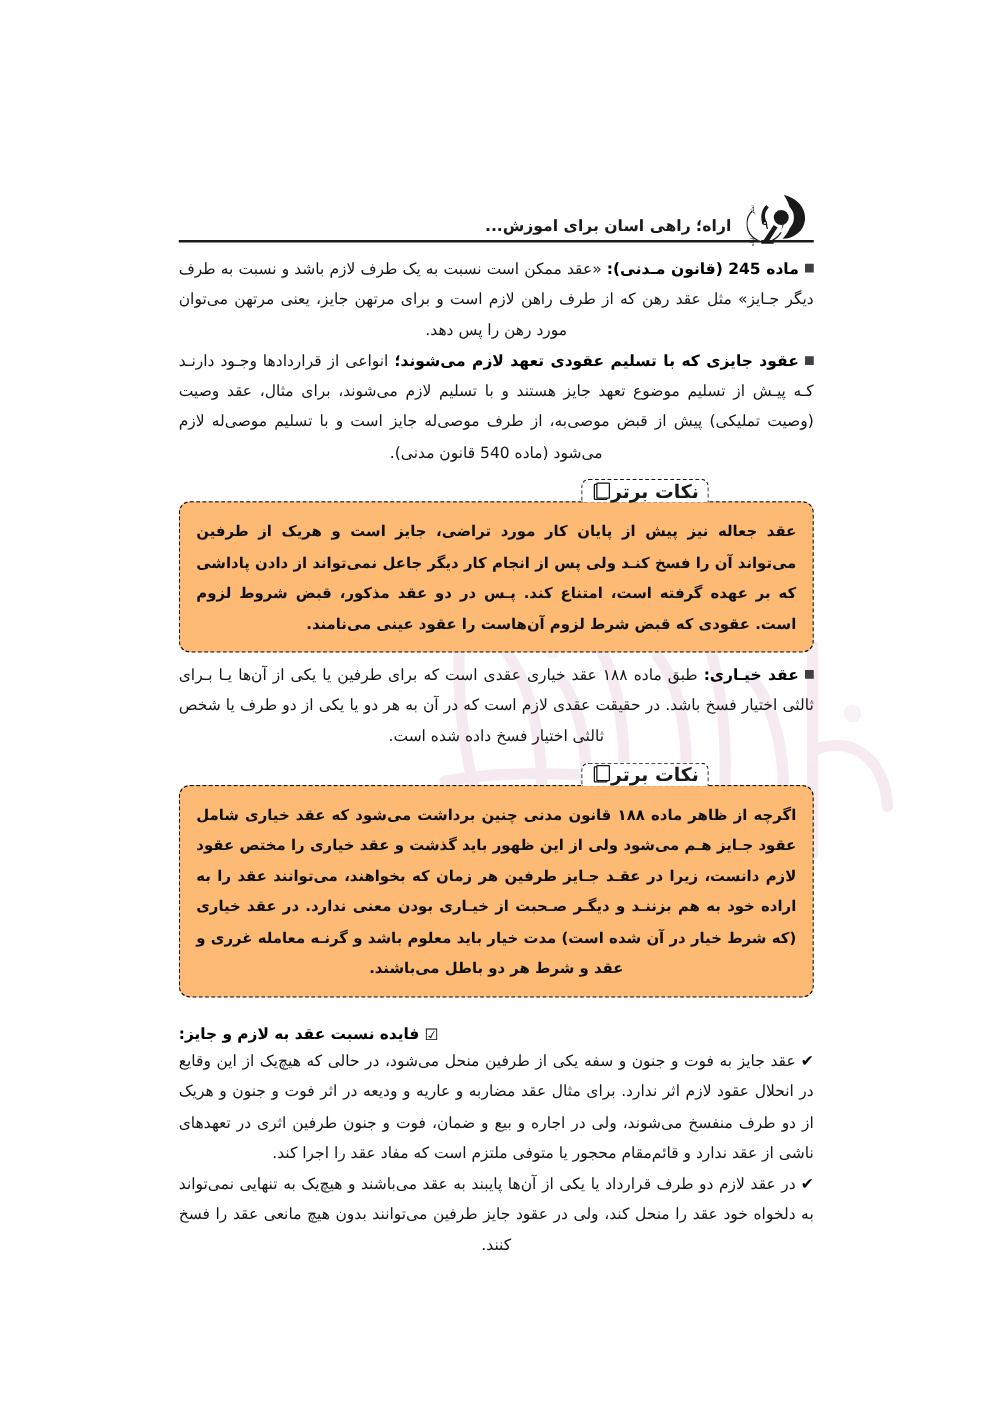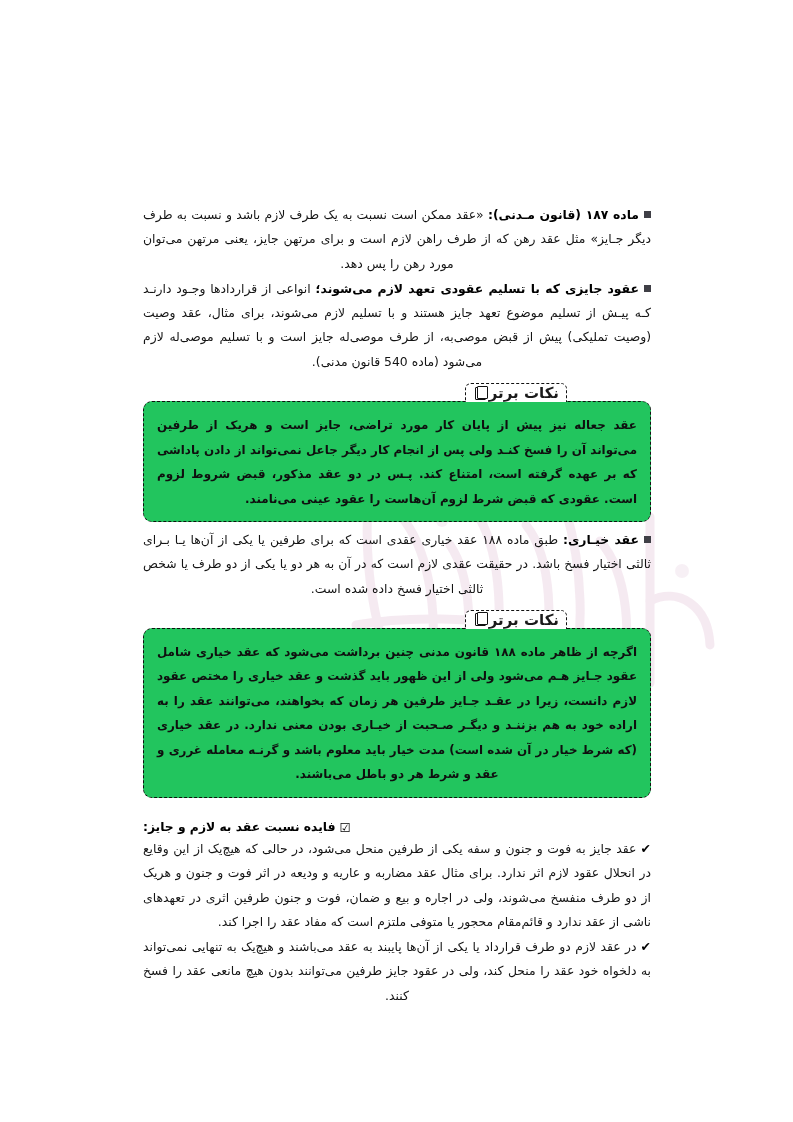--- a/index.html
+++ b/index.html
@@ -170,21 +170,21 @@
     top: -2px;
     width: 9px;
     height: 11px;
     border: 1.4px solid #111;
     border-radius: 1px;
     background: #fff;
   }
   .tipbox {
     border: 1.4px dashed #111;
     border-radius: 9px;
-    background: #22c55e;
+    background: #fdba74;
     padding: 11px 13px 10px 13px;
     box-sizing: border-box;
     position: relative;
   }
   .tipbox p {
     margin: 0;
     font-size: 11.9px;
     line-height: 24.5px;
     font-weight: bold;
     color: #0f0f0f;
@@ -224,26 +224,47 @@
     <g fill="#e8cfe0">
       <circle cx="352" cy="96" r="7"></circle>
       <circle cx="112" cy="46" r="6"></circle>
       <circle cx="214" cy="34" r="6"></circle>
     </g>
   </svg>
 </div>
 
 <div class="page">
 
+  <div class="header">
+    <div class="header-rule"></div>
+    <div class="header-title">اراه؛ راهی اسان برای اموزش...</div>
+    <div class="header-pagenum">٩</div>
+    <div class="header-logo">
+      <svg viewBox="0 0 56 48" xmlns="http://www.w3.org/2000/svg" aria-hidden="true">
+        <g fill="#1a1a1a">
+          <path d="M30 6 C 40 8, 48 16, 47 26 C 46 35, 38 41, 29 41 C 33 37, 36 32, 36 25 C 36 17, 33 10, 30 6 Z"></path>
+          <path d="M28 12 C 35 14, 39 19, 38 26 C 37 32, 32 36, 26 36 C 30 32, 31 29, 31 25 C 31 20, 30 15, 28 12 Z" fill="#ffffff"></path>
+          <circle cx="28" cy="24" r="6"></circle>
+          <path d="M22 30 L 14 42 L 18 43 L 25 32 Z"></path>
+          <path d="M12 42 L 22 42 L 22 45 L 12 45 Z"></path>
+          <path d="M16 14 C 12 18, 11 24, 13 29 L 16 27 C 14 23, 15 19, 18 16 Z"></path>
+        </g>
+        <g fill="#1a1a1a" font-size="4.4" font-family="DejaVu Sans, sans-serif">
+          <text x="6" y="14" transform="rotate(-90 6 14)">نشر</text>
+          <text x="6" y="40" transform="rotate(-90 6 40)">اراه</text>
+        </g>
+      </svg>
+    </div>
+  </div>
 
   <div class="content">
 
 
     <p class="body-par">
-      <span class="sq"></span><span class="bold">ماده ۱۸۷ (قانون مـدنی):</span> <span>«عقد ممکن است نسبت به یک طرف لازم باشد و نسبت به طرف دیگر جـایز» مثل عقد رهن که از طرف راهن لازم است و برای مرتهن جایز، یعنی مرتهن می‌توان مورد رهن را پس دهد.</span>
+      <span class="sq"></span><span class="bold">ماده 245 (قانون مـدنی):</span> <span>«عقد ممکن است نسبت به یک طرف لازم باشد و نسبت به طرف دیگر جـایز» مثل عقد رهن که از طرف راهن لازم است و برای مرتهن جایز، یعنی مرتهن می‌توان مورد رهن را پس دهد.</span>
     </p>
 
     <p class="body-par">
       <span class="sq"></span><span class="bold">عقود جایزی که با تسلیم عقودی تعهد لازم می‌شوند؛</span> <span>انواعی از قراردادها وجـود دارنـد کـه پیـش از تسلیم موضوع تعهد جایز هستند و با تسلیم لازم می‌شوند، برای مثال، عقد وصیت (وصیت تملیکی) پیش از قبض موصی‌به، از طرف موصی‌له جایز است و با تسلیم موصی‌له لازم می‌شود (ماده 540 قانون مدنی).</span>
     </p>
 
     <div class="tipbox-wrap">
       <div class="tip-tab">
         <span>نکات برتر</span>
         <span class="doc-icon"></span>

